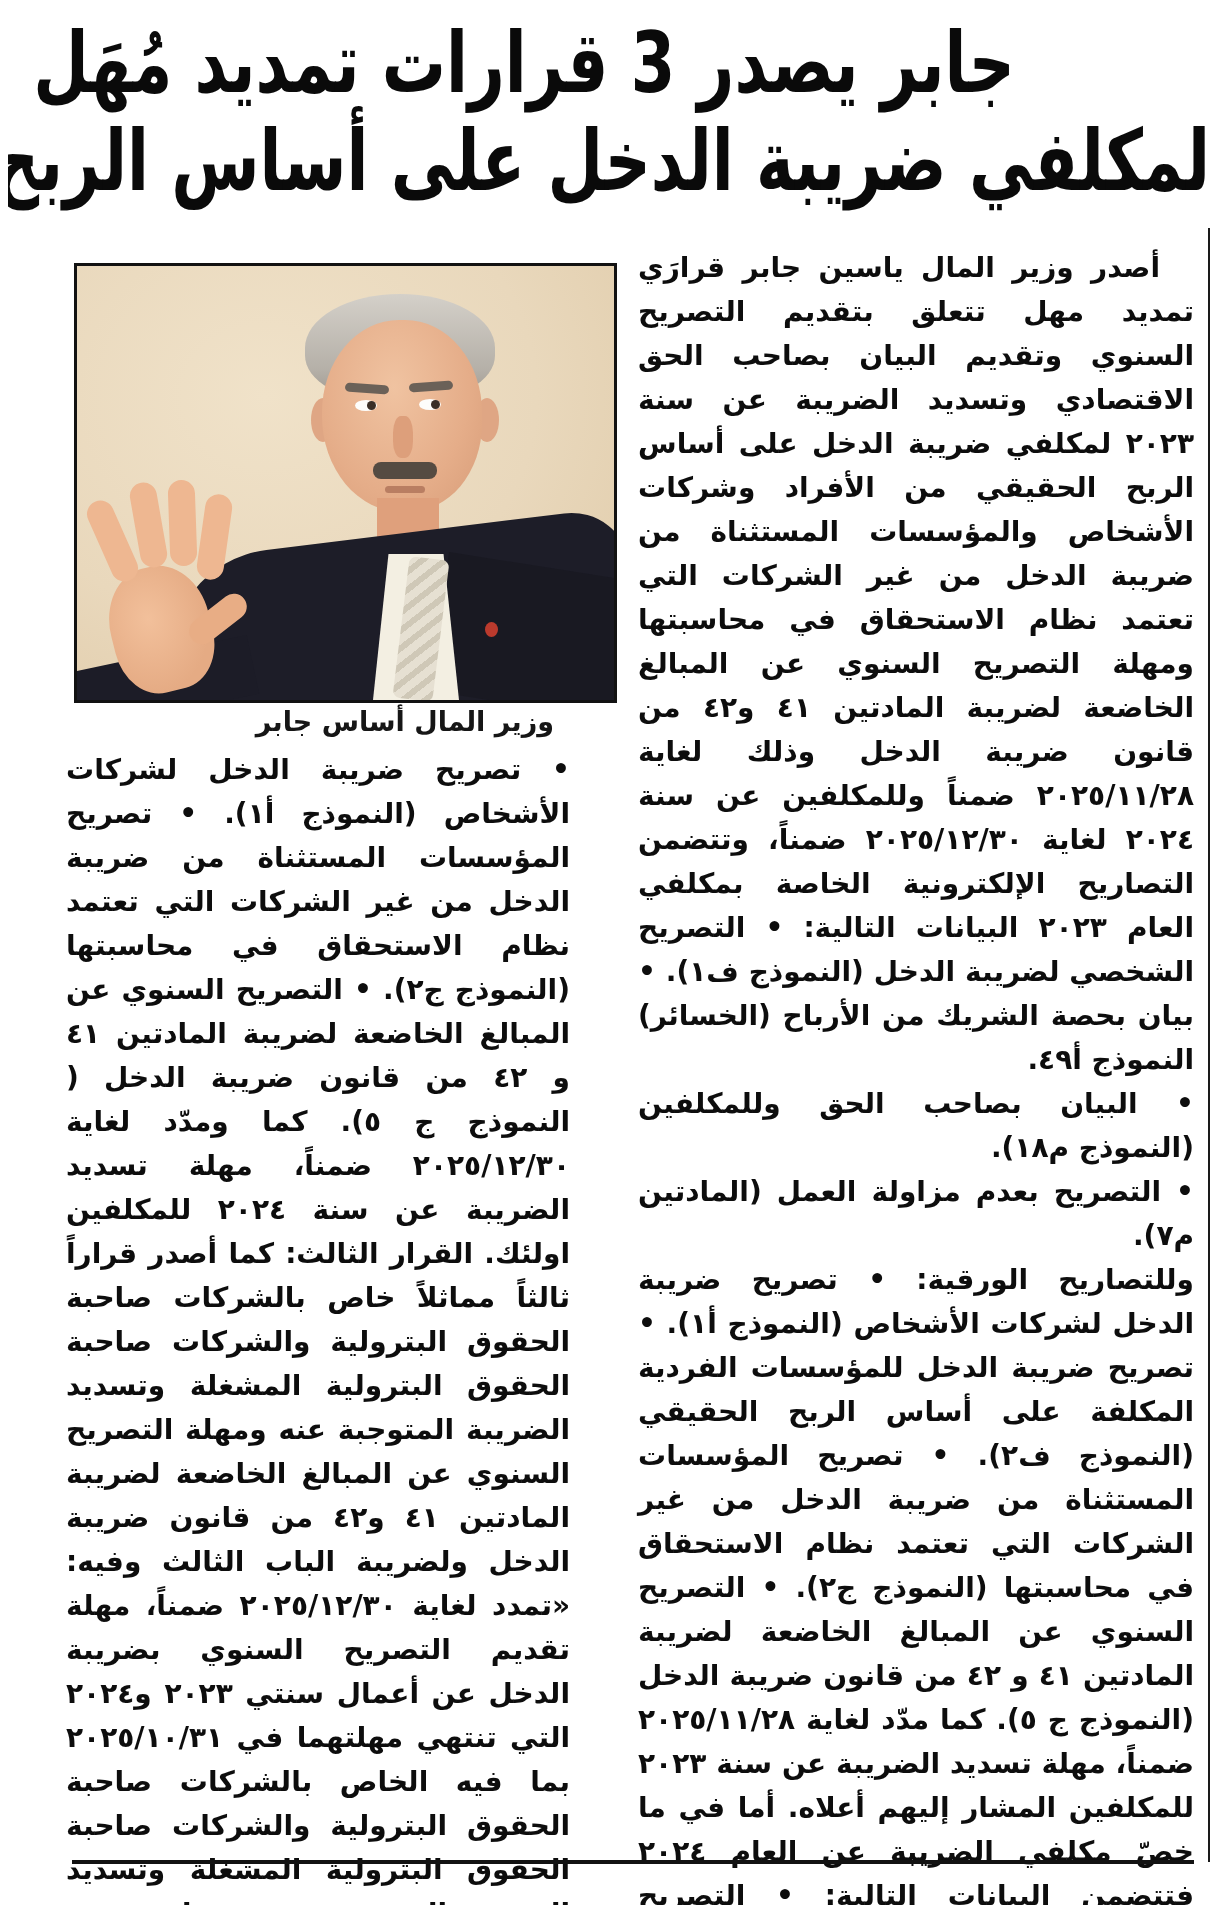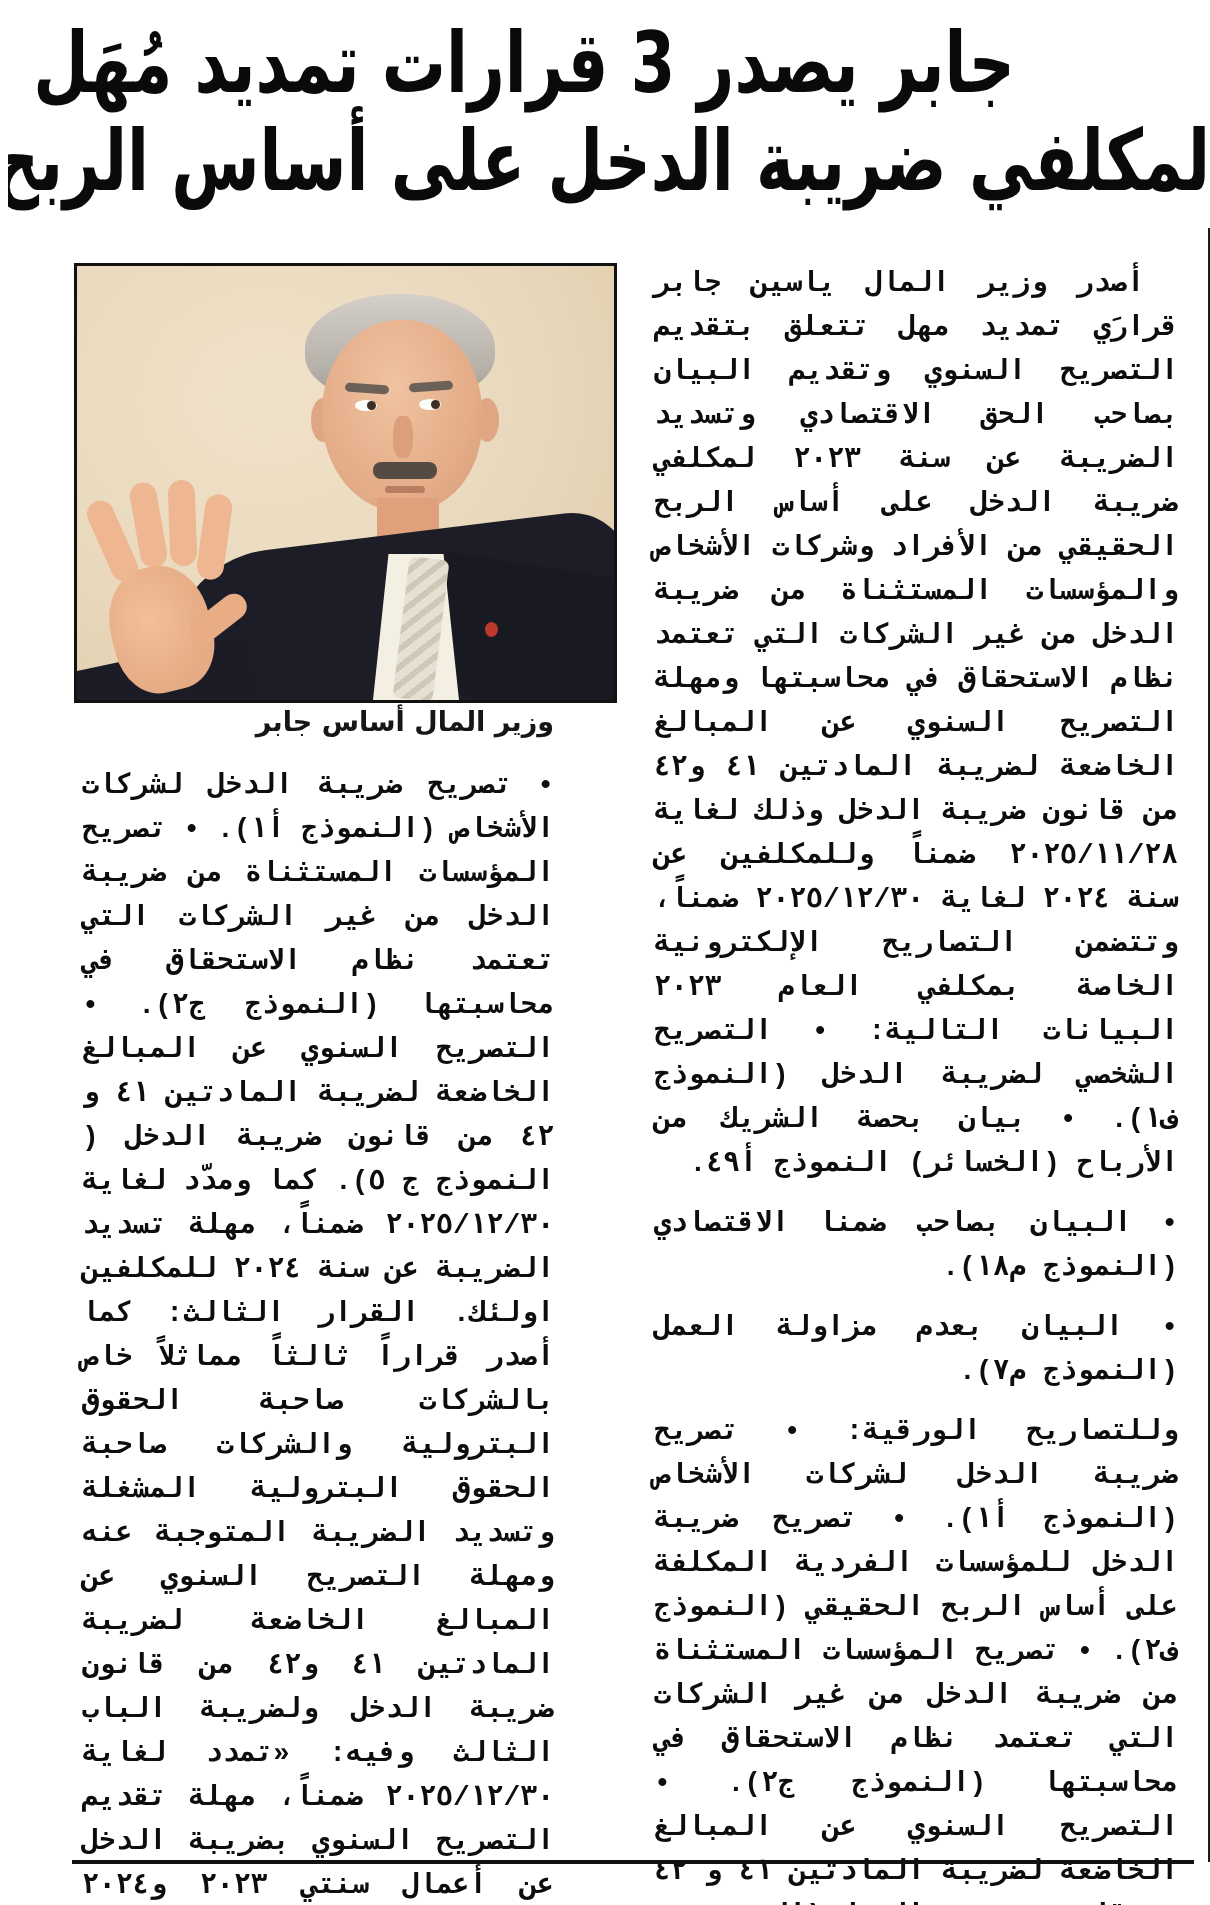--- a/index.html
+++ b/index.html
@@ -67,40 +67,40 @@
   .f4{left:124px;top:228px;transform:rotate(8deg);}
   .thumb{left:128px;top:320px;width:26px;height:66px;border-radius:13px;background:#e8ad85;transform:rotate(52deg);}
   
   .caption{
     position:absolute;left:58px;top:706px;width:488px;
     text-align:right;font-size:27px;font-weight:bold;color:#161616;
   }
   
   .col{position:absolute;font-size:28px;line-height:44px;font-weight:bold;
        text-align:justify;color:#0d0d0d;}
-  .col p{margin:16px;font-family:Liberation Mono, monospace;}
+  .col p{margin:0;}
   .right-col{left:630px;top:246px;width:556px;}
   .left-col{left:58px;top:748px;width:504px;}
   .indent{text-indent:34px;}
   
   .v-rule{position:absolute;left:1200px;top:228px;width:2px;height:1634px;background:#1a1a1a;}
   .bottom-rule{position:absolute;left:64px;top:1860px;width:1122px;height:4px;background:#121212;}
 </style>
 </head>
 <body>
 
 <div class="page">
 
   <div class="hl hl1">جابر يصدر 3 قرارات تمديد مُهَل</div>
   <div class="hl hl2">لمكلفي ضريبة الدخل على أساس الربح الحقيقي</div>
 
   <div class="col right-col">
     <p class="indent">أصدر وزير المال ياسين جابر قرارَي تمديد مهل تتعلق بتقديم التصريح السنوي وتقديم البيان بصاحب الحق الاقتصادي وتسديد الضريبة عن سنة ٢٠٢٣ لمكلفي ضريبة الدخل على أساس الربح الحقيقي من الأفراد وشركات الأشخاص والمؤسسات المستثناة من ضريبة الدخل من غير الشركات التي تعتمد نظام الاستحقاق في محاسبتها ومهلة التصريح السنوي عن المبالغ الخاضعة لضريبة المادتين ٤١ و٤٢ من قانون ضريبة الدخل وذلك لغاية ٢٠٢٥/١١/٢٨ ضمناً وللمكلفين عن سنة ٢٠٢٤ لغاية ٢٠٢٥/١٢/٣٠ ضمناً، وتتضمن التصاريح الإلكترونية الخاصة بمكلفي العام ٢٠٢٣ البيانات التالية: • التصريح الشخصي لضريبة الدخل (النموذج ف١). • بيان بحصة الشريك من الأرباح (الخسائر) النموذج أ٤٩.</p>
-    <p>• البيان بصاحب ضمنا الاقتصادي (النموذج م١٨).</p>
-    <p>• البيان بعدم مزاولة العمل (النموذج م٧).</p>
+    <p>• البيان بصاحب الحق وللمكلفين (النموذج م١٨).</p>
+    <p>• التصريح بعدم مزاولة العمل (المادتين م٧).</p>
     <p>وللتصاريح الورقية: • تصريح ضريبة الدخل لشركات الأشخاص (النموذج أ١). • تصريح ضريبة الدخل للمؤسسات الفردية المكلفة على أساس الربح الحقيقي (النموذج ف٢). • تصريح المؤسسات المستثناة من ضريبة الدخل من غير الشركات التي تعتمد نظام الاستحقاق في محاسبتها (النموذج ج٢). • التصريح السنوي عن المبالغ الخاضعة لضريبة المادتين ٤١ و ٤٢ من قانون ضريبة الدخل (النموذج ج ٥). كما مدّد لغاية ٢٠٢٥/١١/٢٨ ضمناً، مهلة تسديد الضريبة عن سنة ٢٠٢٣ للمكلفين المشار إليهم أعلاه. أما في ما خصّ مكلفي الضريبة عن العام ٢٠٢٤ فتتضمن البيانات التالية: • التصريح الشخصي لضريبة الدخل (النموذج ف١). • تصريح ضريبة الدخل للمؤسسات الفردية المكلفة على أساس الربح الحقيقي (النموذج ف٢). • بيان بحصة الشريك من الأرباح (الخسائر) النموذج أ٤٩. • البيان بصاحب الحق الاقتصادي (النموذج م١٨). • التصريح بعدم مزاولة العمل (النموذج م٧). أما تصاريح البيانات الورقية فتتضمّن:</p>
   </div>
 
   <figure class="photo-frame">
     <span class="hair"></span>
     <span class="ear-r"></span>
     <span class="ear-l"></span>
     <span class="face"></span>
     <span class="brow-r"></span>
     <span class="brow-l"></span>

